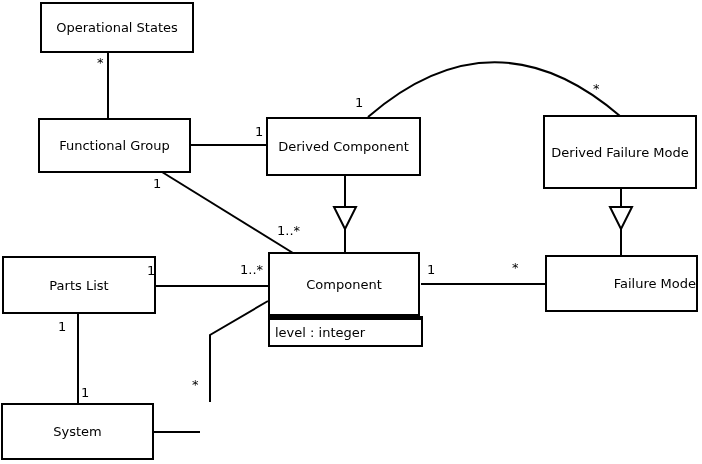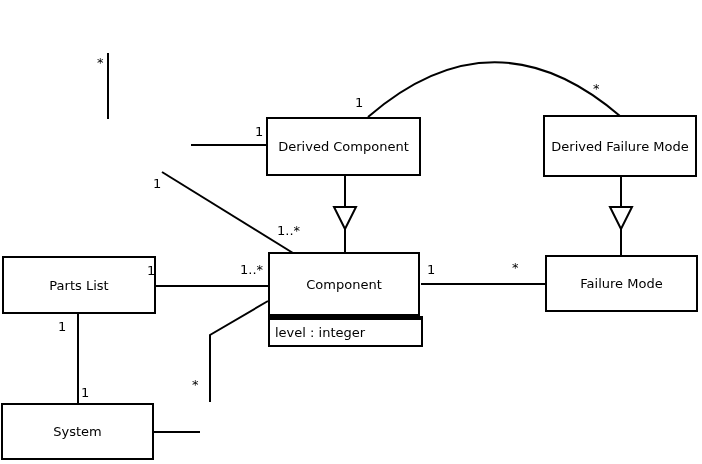--- a/index.html
+++ b/index.html
@@ -91,42 +91,48 @@
 
     <line x1="421" y1="284" x2="546" y2="284"></line>
 
     <line x1="78" y1="313" x2="78" y2="404"></line>
 
     <polyline points="268,301 210,335 210,402"></polyline>
 
     <line x1="153" y1="432" x2="200" y2="432"></line>
   </svg>
 
+  <div class="uml-box" style="left:40px; top:2px; width:154px; height:51px;">
+    <span>Operational States</span>
+  </div>
 
+  <div class="uml-box" style="left:38px; top:118px; width:153px; height:55px;">
+    <span>Functional Group</span>
+  </div>
 
   <div class="uml-box" style="left:266px; top:117px; width:155px; height:59px;text-align:right;">
     <span>Derived Component</span>
   </div>
 
-  <div class="uml-box" style="left:543px; top:115px; width:154px; height:62px;">
+  <div class="uml-box" style="left:543px; top:115px; width:154px; height:74px;">
     <span>Derived Failure Mode</span>
   </div>
 
   <div class="uml-box" style="left:2px; top:256px; width:154px; height:58px;">
     <span>Parts List</span>
   </div>
 
   <div class="uml-box" style="left:268px; top:252px; width:152px; height:64px;">
     <span>Component</span>
   </div>
   <div class="uml-box attr-compartment" style="left:268px; top:316px; width:155px; height:31px;">
     <span>level : integer</span>
   </div>
 
-  <div class="uml-box" style="left:545px; top:255px; width:153px; height:57px;">
+  <div class="uml-box" style="left:545px; top:255px; width:153px; height:57px;justify-content:flex-end;">
     <span>Failure Mode</span>
   </div>
 
   <div class="uml-box" style="left:1px; top:403px; width:153px; height:57px;">
     <span>System</span>
   </div>
 
 
   <span class="mult" style="left:97px; top:56px;">*</span>
   <span class="mult" style="left:255px; top:125px;">1</span>

